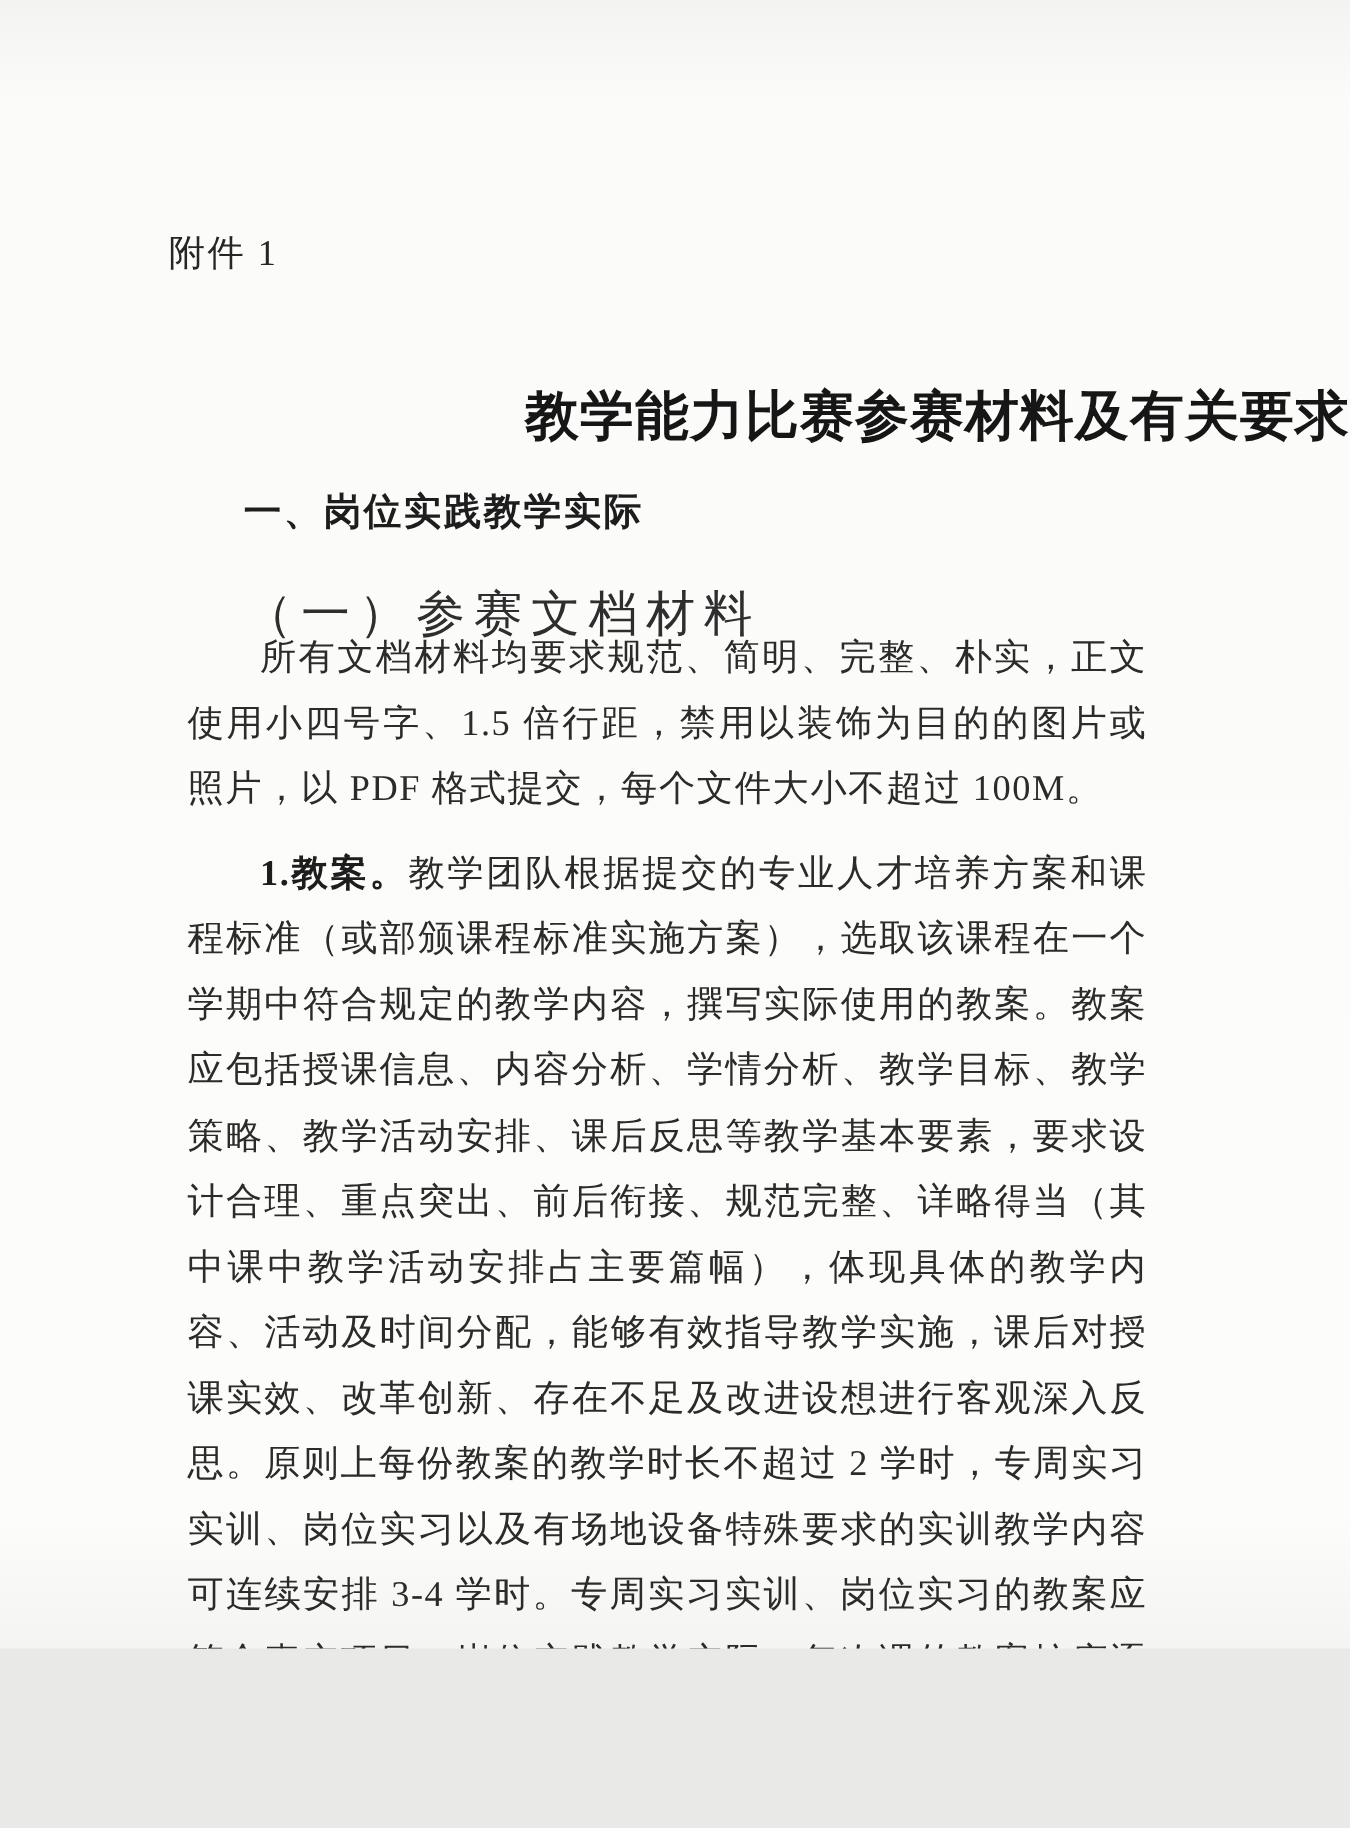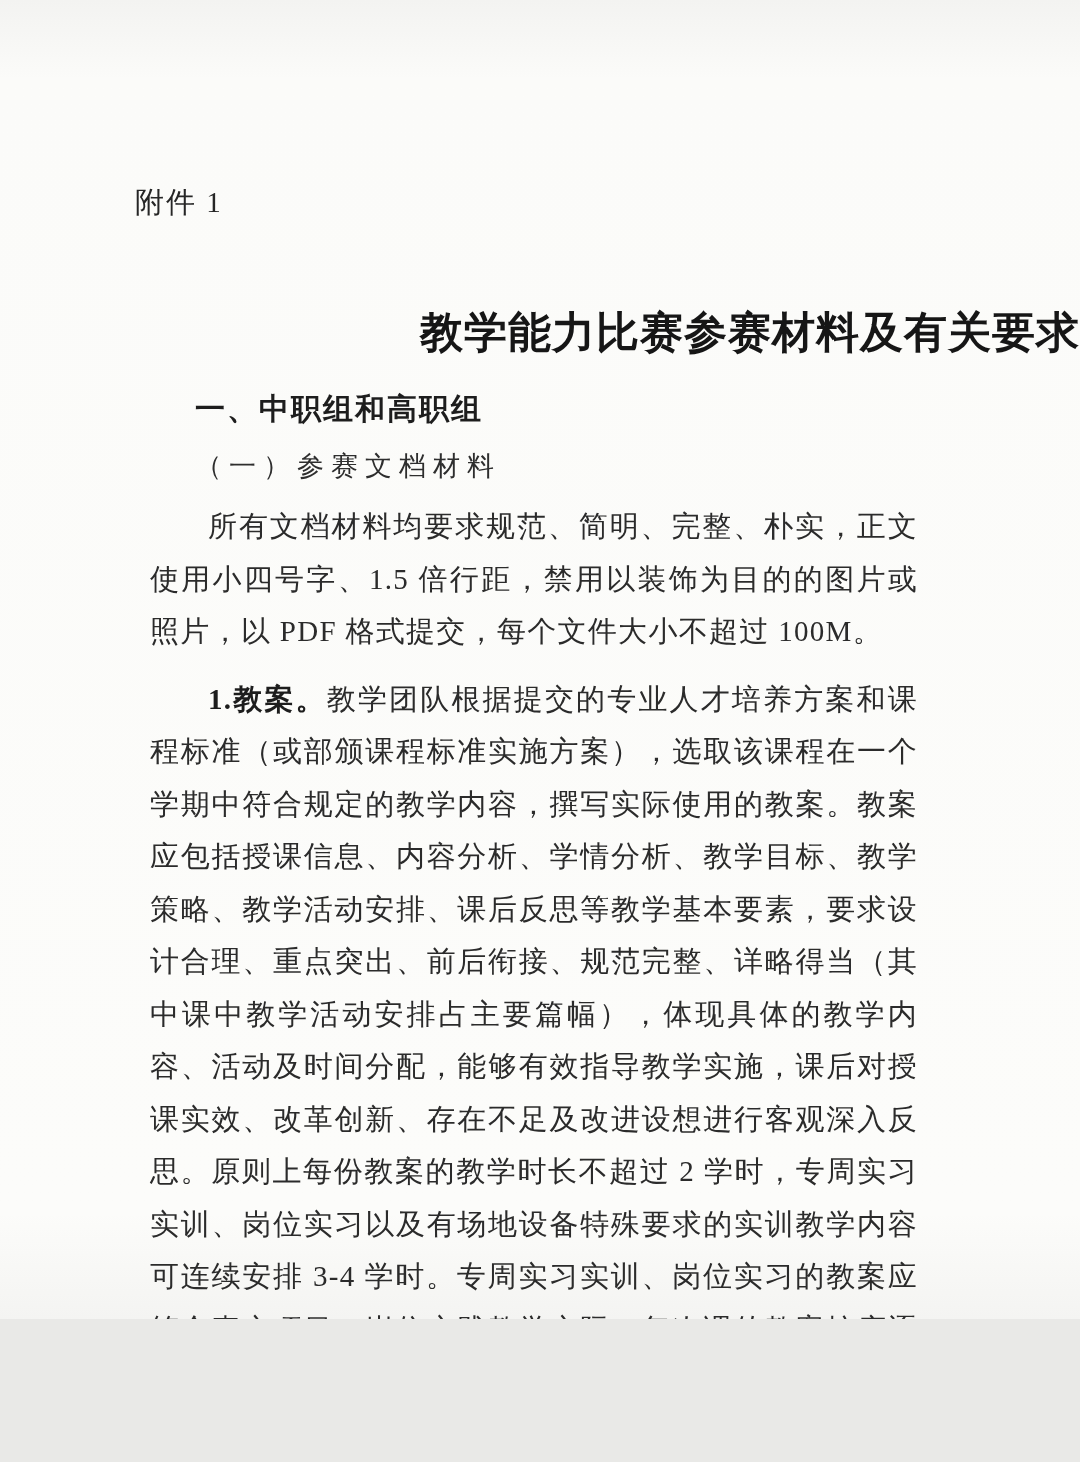--- a/index.html
+++ b/index.html
@@ -44,22 +44,22 @@
     top: 389px;
     font-size: 30px;
     font-weight: 700;
     letter-spacing: 2px;
     color: #1d1d1d;
     font-family: "Liberation Sans", "DejaVu Sans", sans-serif;
   }
   .subsection-heading {
     position: absolute;
     left: 195px;
-    top: 448px;
-    font-size: 27px;
+    top: 464px;
+    font-size: 39px;
     letter-spacing: 7px;
     color: #2e2e2e;
   }
   .body-text {
     position: absolute;
     left: 135px;
     top: 485px;
     width: 798px;
     font-size: 29px;
     line-height: 52.5px;
@@ -88,21 +88,21 @@
 </style>
 </head>
 <body>
 
 <div class="page">
 
   <div class="attachment-label">附件 1</div>
 
   <div class="doc-title">教学能力比赛参赛材料及有关要求</div>
 
-  <div class="section-heading">一、中职组和高职组</div>
+  <div class="section-heading">一、岗位实践教学实际</div>
 
   <div class="subsection-heading">（一）参赛文档材料</div>
 
   <div class="body-text">
     <p><span>所有文档材料均要求规范、简明、完整、朴实，正文使用小四号字、1.5 倍行距，禁用以装饰为目的的图片或照片，以 PDF 格式提交，每个文件大小不超过 100M。</span></p>
 
     <p><span class="lead-bold">1.教案。</span><span>教学团队根据提交的专业人才培养方案和课程标准（或部颁课程标准实施方案），选取该课程在一个学期中符合规定的教学内容，撰写实际使用的教案。教案应包括授课信息、内容分析、学情分析、教学目标、教学策略、教学活动安排、课后反思等教学基本要素，要求设计合理、重点突出、前后衔接、规范完整、详略得当（其中课中教学活动安排占主要篇幅），体现具体的教学内容、活动及时间分配，能够有效指导教学实施，课后对授课实效、改革创新、存在不足及改进设想进行客观深入反思。原则上每份教案的教学时长不超过 2 学时，专周实习实训、岗位实习以及有场地设备特殊要求的实训教学内容可连续安排 3-4 学时。专周实习实训、岗位实习的教案应符合真实项目、岗位实践教学实际。每次课的教案按序逐一标明序号，合并为一个文件提交。</span></p>
 
     <p><span class="lead-bold">6.教学实施报告。</span><span>教学团队针对本课程教学实践中的问题开</span></p>
   </div>

